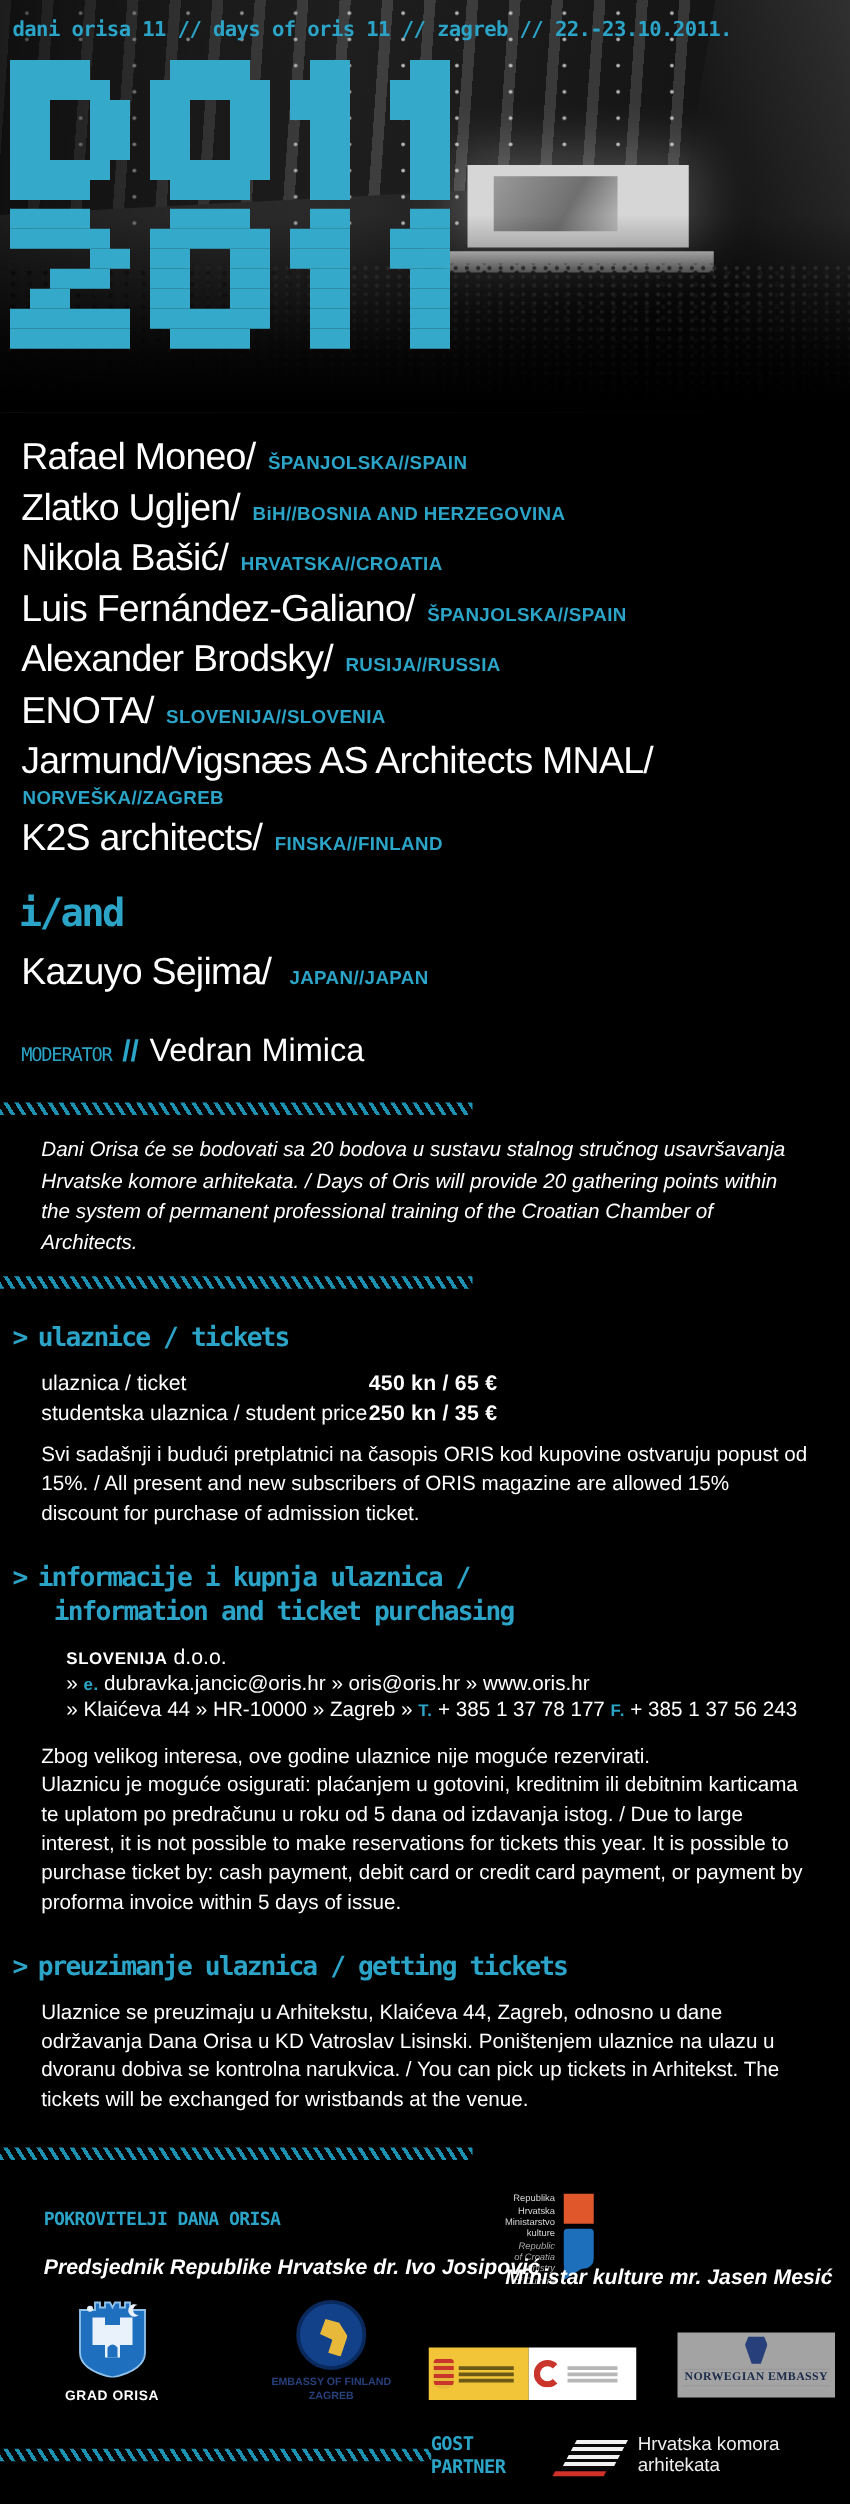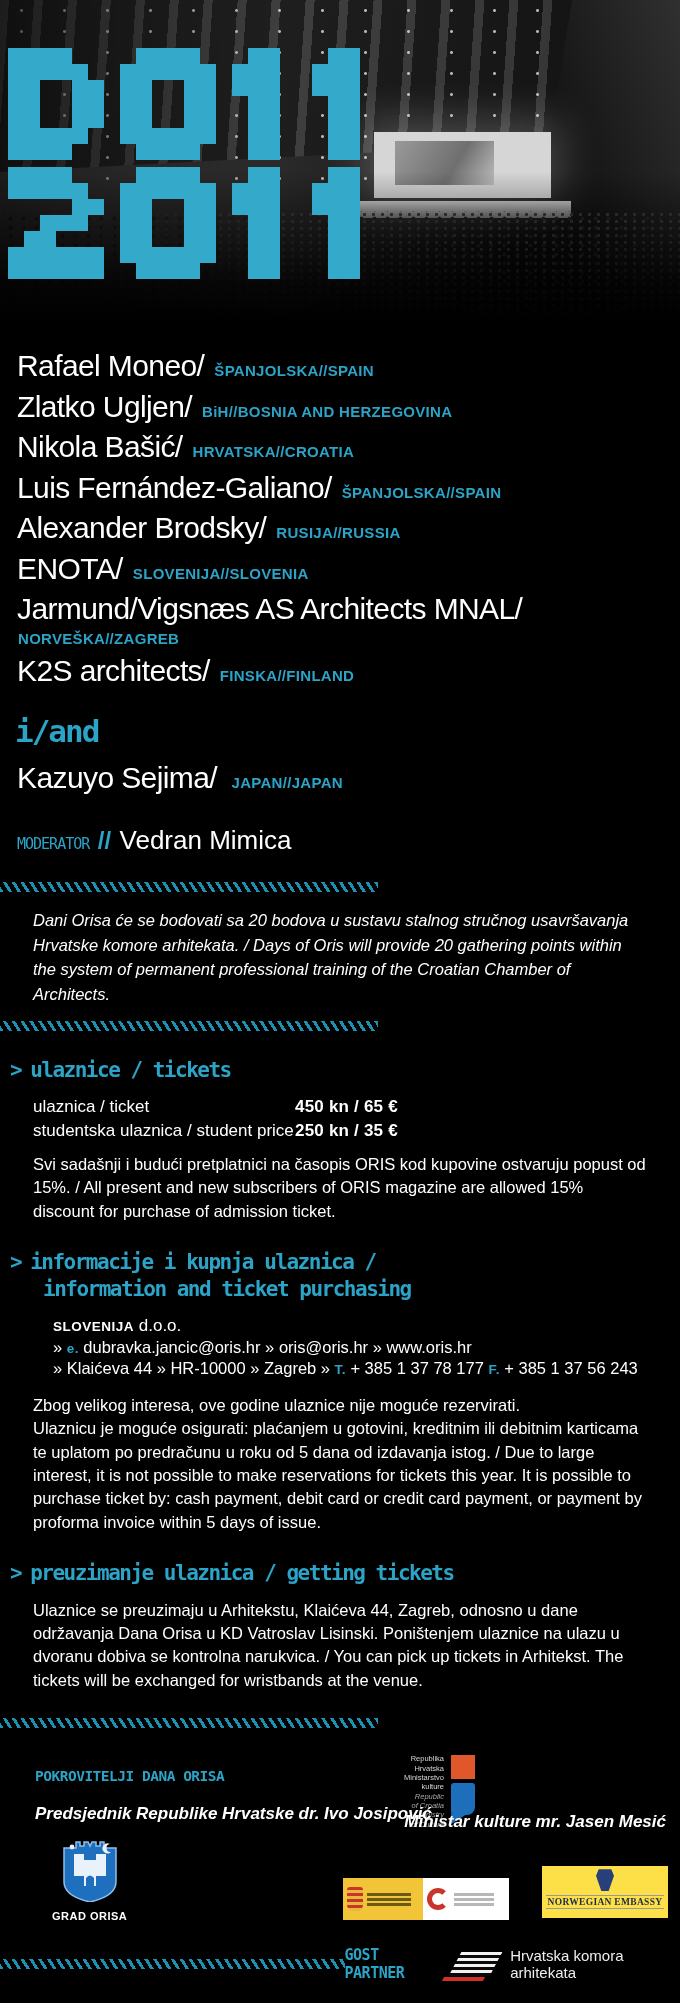--- a/index.html
+++ b/index.html
@@ -108,21 +108,21 @@
     background:#e8b83a;clip-path:polygon(20% 0,70% 10%,100% 45%,75% 100%,30% 90%,45% 55%,0 40%)}
   .lg-finland .lbl{margin-top:4px;font-size:8.5px;font-weight:bold;color:#27407c;line-height:1.3}
   .lg-spain{position:absolute;left:343px;top:38px;display:flex}
   .es-chip1{width:80px;height:42px;background:#f2c437;display:flex;align-items:center;padding:4px}
   .es-crest{width:16px;height:24px;background:repeating-linear-gradient(#c9342b 0 3px,#e8b83a 3px 6px);
     border-radius:3px 3px 6px 6px;margin-right:4px}
   .es-lines i,.no-lines i{display:block;height:3px;background:#6b5a16;margin:2px 0;width:44px}
   .es-chip2{width:86px;height:42px;background:#fff;display:flex;align-items:center;padding:4px}
   .es-c{width:22px;height:22px;border-radius:50%;border:5px solid #c9342b;border-right-color:transparent;margin-right:5px}
   .es-chip2 .no-lines i{background:#b7b7b7;width:40px}
-  .lg-norway{position:absolute;right:12px;top:26px;width:126px;height:52px;background:#fde047;
+  .lg-norway{position:absolute;right:12px;top:26px;width:126px;height:52px;background:#a3a3a3;
     text-align:center;padding-top:3px}
   .no-emblem{width:18px;height:22px;margin:0 auto;background:#27407c;
     clip-path:polygon(15% 0,85% 0,100% 30%,70% 100%,30% 100%,0 30%)}
   .lg-norway .lbl{margin-top:3px;font-family:"Liberation Serif",serif;font-size:9.5px;font-weight:bold;
     color:#1c2b4a;letter-spacing:.3px;border-top:1px solid #999;border-bottom:1px solid #999;
     display:inline-block;padding:1px 2px}
 
   
   .gostrow{display:flex;align-items:center;margin-top:14px}
   .gostrow .hatch{width:372px}
@@ -138,20 +138,21 @@
 <header class="hero">
   <div class="ph ph-base"></div>
   <div class="ph ph-ceil"></div>
   <div class="ph ph-lights"></div>
   <div class="ph ph-wall"></div>
   <div class="ph ph-screen"></div>
   <div class="ph ph-stage"></div>
   <div class="ph ph-crowd"></div>
   <div class="ph ph-left"></div>
   <div class="ph ph-fade"></div>
+  <div class="topline px">dani orisa 11 // days of oris 11 // zagreb // 22.-23.10.2011.</div>
   <div id="pixlogo">
       <div class="plg-row">
         <div class="plg-char" style="grid-template-columns: repeat(6,var(--cell));">
           <i class="on"></i>
           <i class="on"></i>
           <i class="on"></i>
           <i class="on"></i>
           <i></i>
           <i></i>
           <i class="on"></i>
@@ -527,20 +528,25 @@
       <svg width="56" height="62" viewBox="0 0 56 62">
         <path d="M2 8 h12 v-6 h4 v4 h4 v-4 h4 l2 4 2-4 h4 v4 h4 v-4 h4 v6 h12 v34 q0 14 -26 20 q-26 -6 -26 -20 z" fill="#1e6fbe" stroke="#8fc0ea" stroke-width="1.5"></path>
         <rect x="12" y="14" width="10" height="22" fill="#e9f2fb"></rect>
         <rect x="34" y="14" width="10" height="22" fill="#e9f2fb"></rect>
         <rect x="22" y="20" width="12" height="26" fill="#e9f2fb"></rect>
         <path d="M24 46 v-8 q4 -5 8 0 v8 z" fill="#1e6fbe"></path>
         <circle cx="10" cy="7" r="2.4" fill="#e9f2fb"></circle>
         <path d="M48 4 a5 5 0 1 0 1 8 a4 4 0 1 1 -1 -8" fill="#e9f2fb"></path>
       </svg>
       <div class="lbl">GRAD ORISA</div>
+    </div>
+    <div class="lg-finland">
+      <div class="fin-circle"></div>
+      <div class="lbl" style="white-space:pre-line">EMBASSY OF FINLAND
+ZAGREB</div>
     </div>
     <div class="lg-spain">
       <div class="es-chip1">
         <div class="es-crest"></div>
         <div class="es-lines">
             <i></i>
             <i></i>
             <i></i>
           </div>
       </div>

